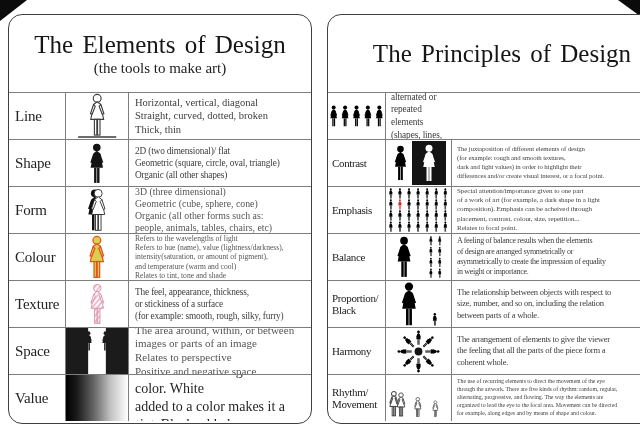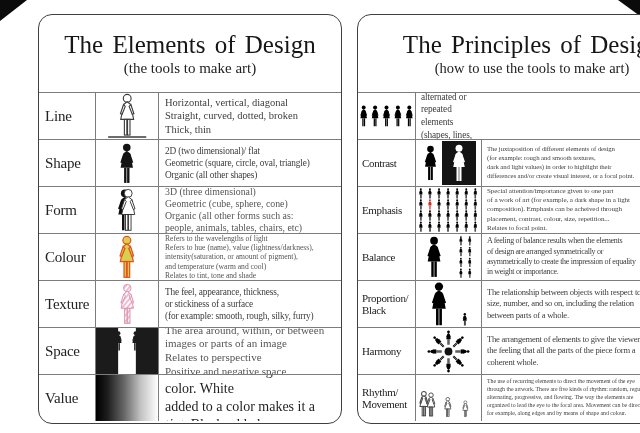--- a/index.html
+++ b/index.html
@@ -5,21 +5,21 @@
   html,body{margin:0;padding:0;background:#fff;}
   .page{position:relative;width:640px;height:433px;background:#ffffff;overflow:hidden;
         font-family:"Liberation Serif",serif;color:#1c1c1c;}
 
   
   .corner{position:absolute;background:#0b0b0b;}
   .corner.tl{left:0;top:0;width:27px;height:21px;clip-path:polygon(0 0,100% 0,0 100%);}
   .corner.tr{right:0;top:0;width:22px;height:16px;clip-path:polygon(0 0,100% 0,100% 100%);}
 
   .panel{position:absolute;top:14px;height:410px;background:#fff;border:1.3px solid #3f3f3f;
-         border-radius:14px;overflow:hidden;box-sizing:border-box;margin-left:30px;}
+         border-radius:14px;overflow:hidden;box-sizing:border-box;}
   .panel-left{left:8px;width:304px;--cols:57px 63px 1fr;}
   .panel-right{left:327px;width:350px;--cols:58px 66px 1fr;}
 
   .panel-head{height:77px;display:flex;flex-direction:column;align-items:center;justify-content:center;gap:1px;}
   .title{font-size:25px;word-spacing:3px;white-space:nowrap;color:#161616;}
   .subtitle{font-size:15px;color:#222;}
   .panel-right .subtitle{font-size:14.5px;}
 
   .row{display:grid;grid-template-columns:var(--cols);height:47px;border-top:1px solid #7d7d7d;box-sizing:border-box;}
   .term{display:flex;align-items:center;padding-left:6px;border-right:1px solid #7d7d7d;
@@ -174,21 +174,20 @@
         <span>The darkness or lightness of a color. White
 added to a color makes it a </span><span class="it">tint</span><span>. Black added
 to a color makes it a </span><span class="it">shade</span><span>.</span>
       </span></div>
     </div>
   </section>
 
   <section class="panel panel-right">
     <header class="panel-head">
       <div class="title">The Principles of Design</div>
-      <div class="subtitle">(how to use the tools to make art)</div>
     </header>
 
     <div class="row">
       <div class="iconcell">
         <svg class="ic" style="height:24px" viewBox="0 0 200 76">
           <use href="#fig"></use>
             <use href="#fig" x="40"></use>
             <use href="#fig" x="80"></use>
             <use href="#fig" x="120"></use>
             <use href="#fig" x="160"></use>

